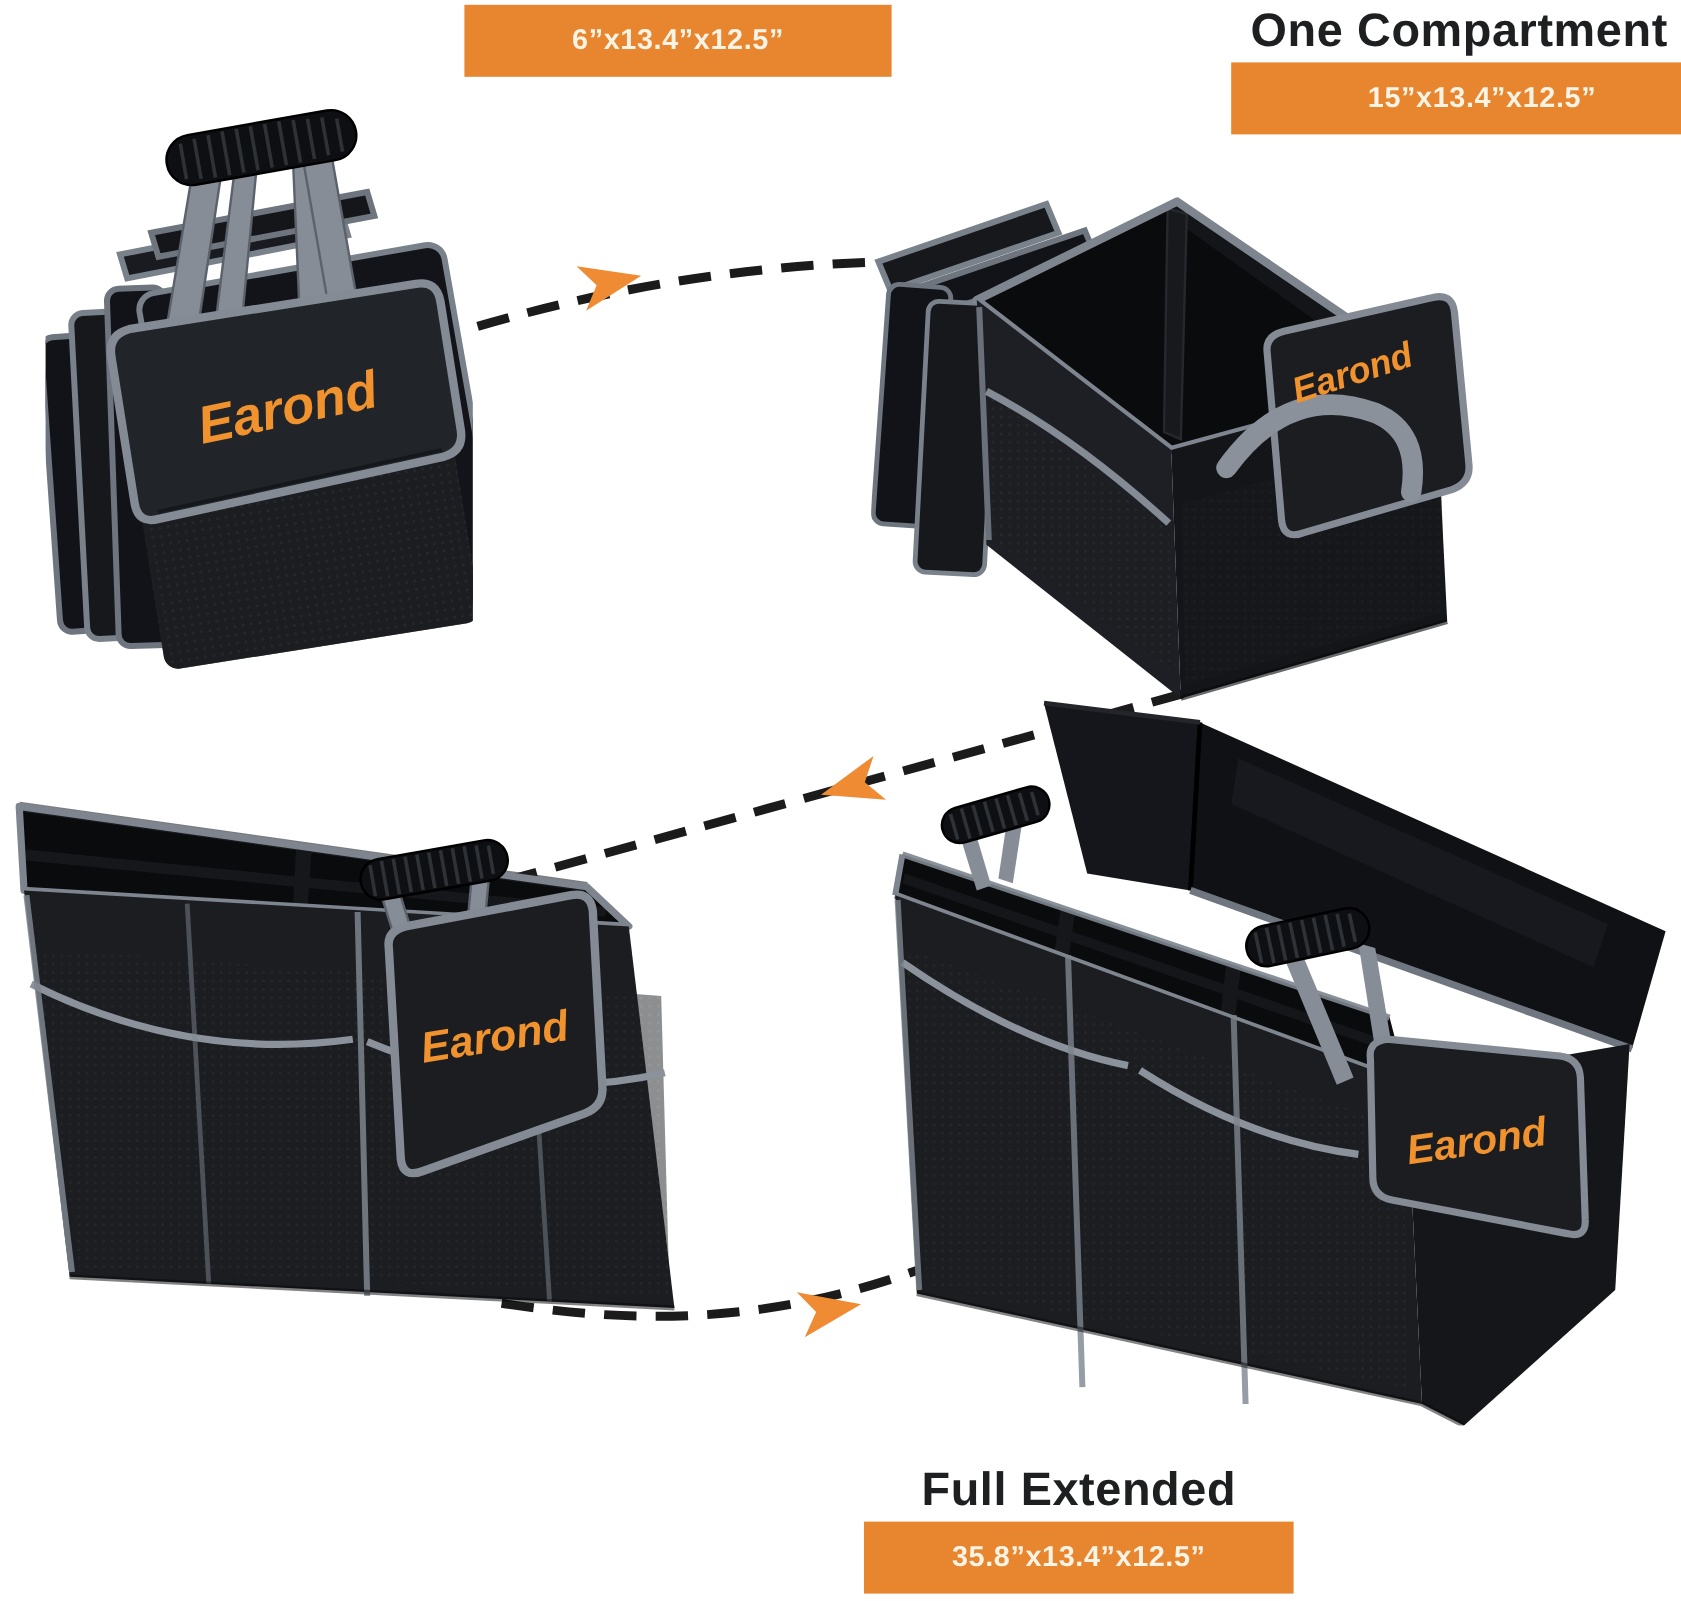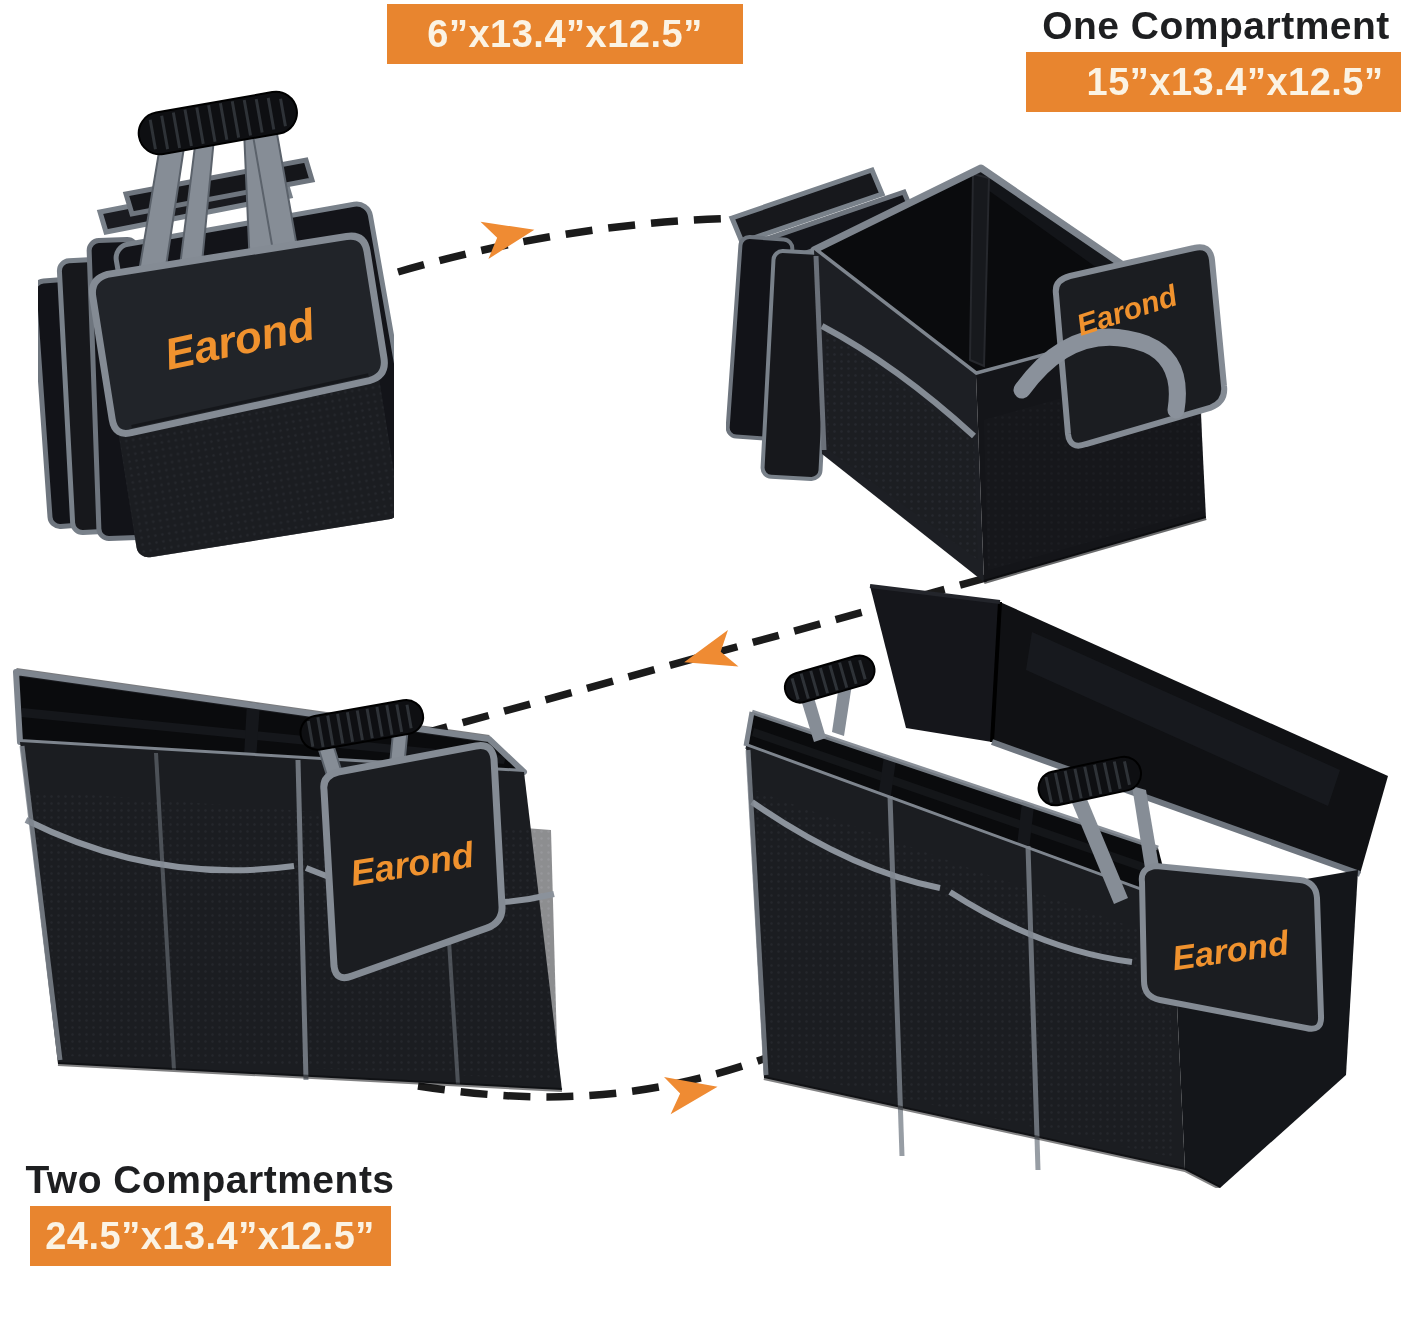--- a/index.html
+++ b/index.html
@@ -2,21 +2,21 @@
 <html style="--badge-bg: #E8852F; --badge-fg: #FBF3E4; --title-fg: #1E1F21;"><head>
 <meta charset="utf-8">
 <style>
   html,body{margin:0;padding:0;background:#ffffff;}
   body{width:1401px;height:1334px;font-family:"Liberation Sans",sans-serif;}
   #canvas{position:relative;width:1401px;height:1334px;background:#ffffff;overflow:hidden;}
   .layer{position:absolute;left:0;top:0;}
   .stage-art{position:absolute;}
   .label{position:absolute;text-align:center;}
   .stage-title{margin:0;font-weight:bold;font-size:39px;line-height:44px;color:var(--title-fg,#1E1F21);letter-spacing:.5px;}
-  .dim-badge{display:inline-block;margin-top:4px;background:var(--badge-bg,#E8852F);color:var(--badge-fg,#FBF3E4);font-weight:bold;font-size:38px;line-height:60px;height:60px;letter-spacing:.5px;}
+  .dim-badge{display:inline-block;margin-top:4px;background:var(--badge-bg,#E8852F);color:var(--badge-fg,#FBF3E4);font-weight:bold;font-size:24px;line-height:60px;height:60px;letter-spacing:.5px;}
   #label-collapsed{left:350px;top:0;width:430px;}
   #label-collapsed .dim-badge{width:356px;}
   #label-one{left:1026px;top:4px;width:380px;}
   #label-one .dim-badge{width:418px;}
   #label-two{left:20px;top:1158px;width:380px;}
   #label-two .dim-badge{width:361px;}
   #label-full{left:706px;top:1220px;width:386px;}
   #label-full .dim-badge{width:358px;}
   #art-collapsed{left:38px;top:82px;width:356px;height:476px;}
   #art-one{left:726px;top:120px;width:522px;height:474px;}
@@ -188,18 +188,18 @@
     <path d="M24,508 L445,600 L480,618" stroke="#07080A" stroke-width="4" opacity="0.5" fill="none"></path>
   </svg>
 
   <div id="label-collapsed" class="label">
     <div class="dim-badge">6”x13.4”x12.5”</div>
   </div>
   <div id="label-one" class="label">
     <h2 class="stage-title">One Compartment</h2>
     <div class="dim-badge">15”x13.4”x12.5”</div>
   </div>
-  <div id="label-two" class="label">
-    <h2 class="stage-title">Two Compartments</h2>
-    <div class="dim-badge">24.5”x13.4”x12.5”</div>
+  <div id="label-full" class="label">
+    <h2 class="stage-title">Full Extended</h2>
+    <div class="dim-badge">35.8”x13.4”x12.5”</div>
   </div>
 
 </div>
 
 </body></html>

